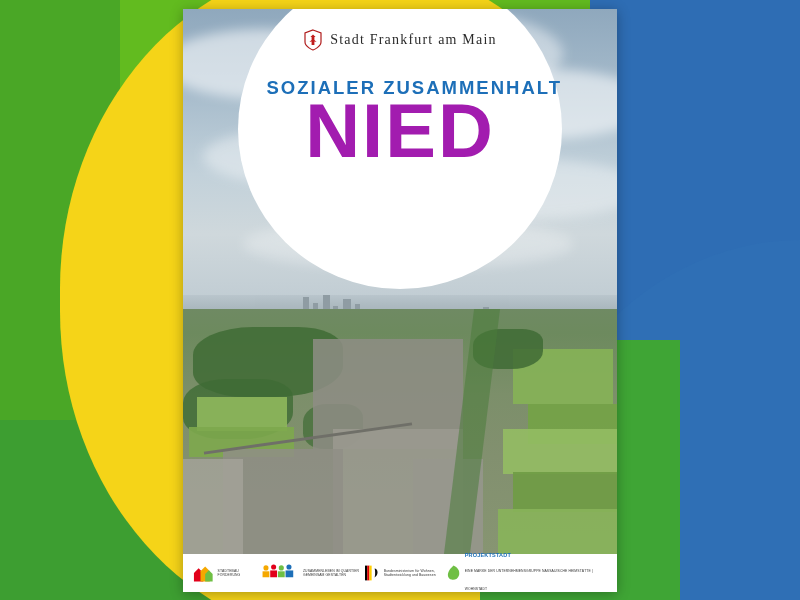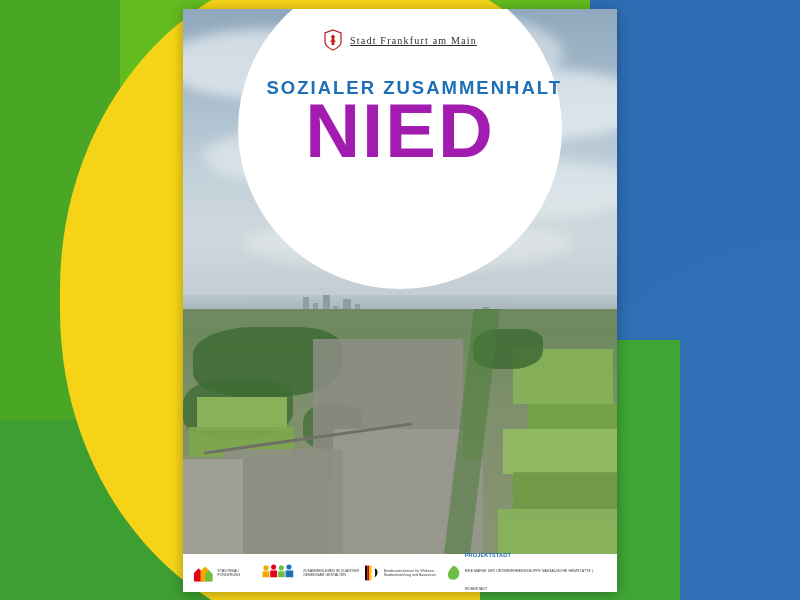--- a/index.html
+++ b/index.html
@@ -147,25 +147,24 @@
     position: absolute;
     left: 0; right: 0;
     top: 60px;
     display: flex;
     align-items: center;
     justify-content: center;
     gap: 7px;
   }
   .crest-text {
     font-family: "Liberation Serif", serif;
-    font-size: 10px;
+    font-size: 14px;
     letter-spacing: 1.2px;
     color: #2b2b2b;
     white-space: nowrap;
-    text-decoration: underline;
   }
   .crest-eagle { display: block; }
 
   .kicker {
     position: absolute;
     left: 0; right: 0;
     top: 108px;
     text-align: right;
     font-size: 18.5px;
     font-weight: bold;

